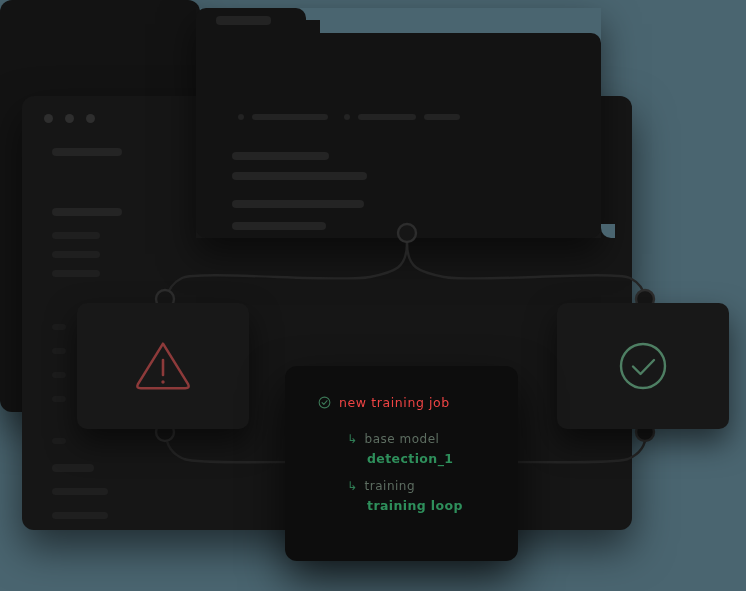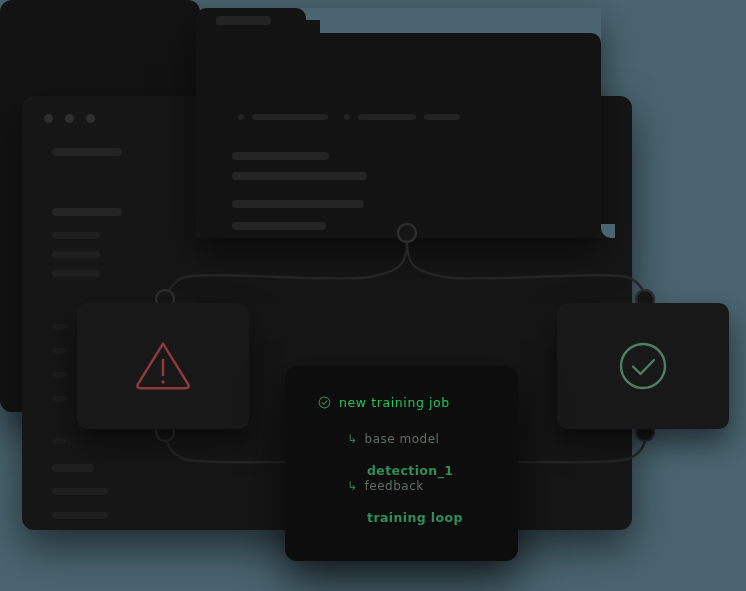--- a/index.html
+++ b/index.html
@@ -174,41 +174,41 @@
   }
   #job-card .job-head {
     position: absolute;
     left: 33px;
     top: 29px;
     display: flex;
     align-items: center;
     gap: 8px;
     font-size: 12.5px;
     letter-spacing: 0.6px;
-    color: #22c55e;
+    color: #ef4444;
   }
   .job-row {
     position: absolute;
     left: 62px;
   }
   .job-row .label {
     display: flex;
     align-items: baseline;
     gap: 7px;
     font-size: 12px;
     letter-spacing: 0.5px;
     color: #5d6d61;
   }
   .job-row .arrow {
     color: #2f7d55;
     font-size: 12px;
   }
   .job-row .value {
     margin-left: 20px;
-    margin-top: 17px;
+    margin-top: 5px;
     font-size: 12.5px;
     font-weight: bold;
     letter-spacing: 0.4px;
     color: #2e8f5b;
   }
   #job-row-model { top: 66px; }
   #job-row-dataset { top: 113px; }
 
   
   #connectors {
@@ -318,19 +318,19 @@
       <div class="label">
         <span class="arrow">↳</span>
         <span>base model</span>
       </div>
       <div class="value">detection_1</div>
     </div>
 
     <div class="job-row" id="job-row-dataset">
       <div class="label">
         <span class="arrow">↳</span>
-        <span>feedback</span>
+        <span>training</span>
       </div>
       <div class="value">training loop</div>
     </div>
   </div>
 
 </div>
 
 </body></html>

